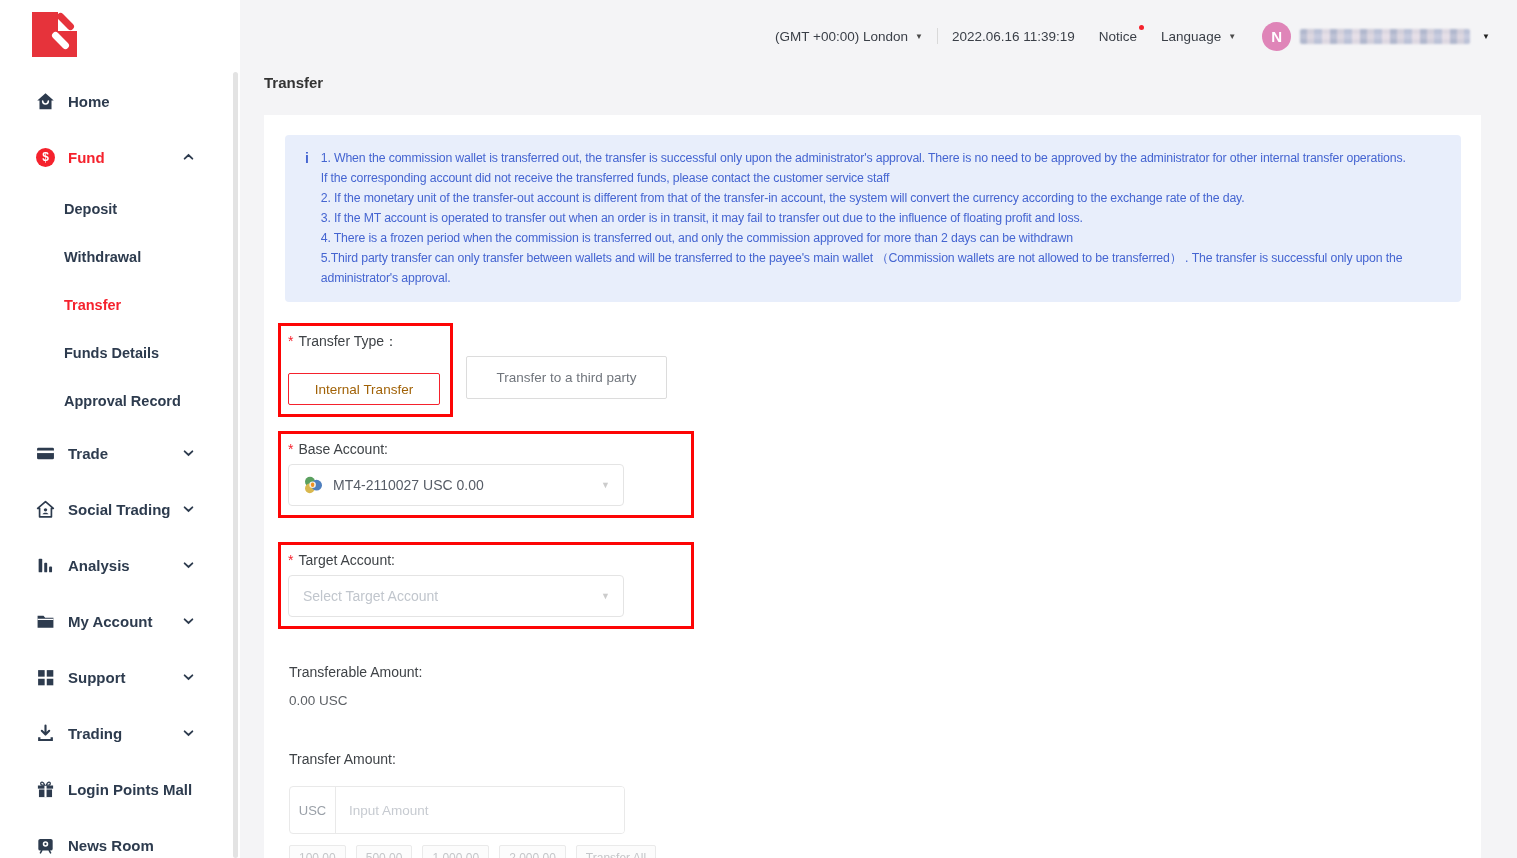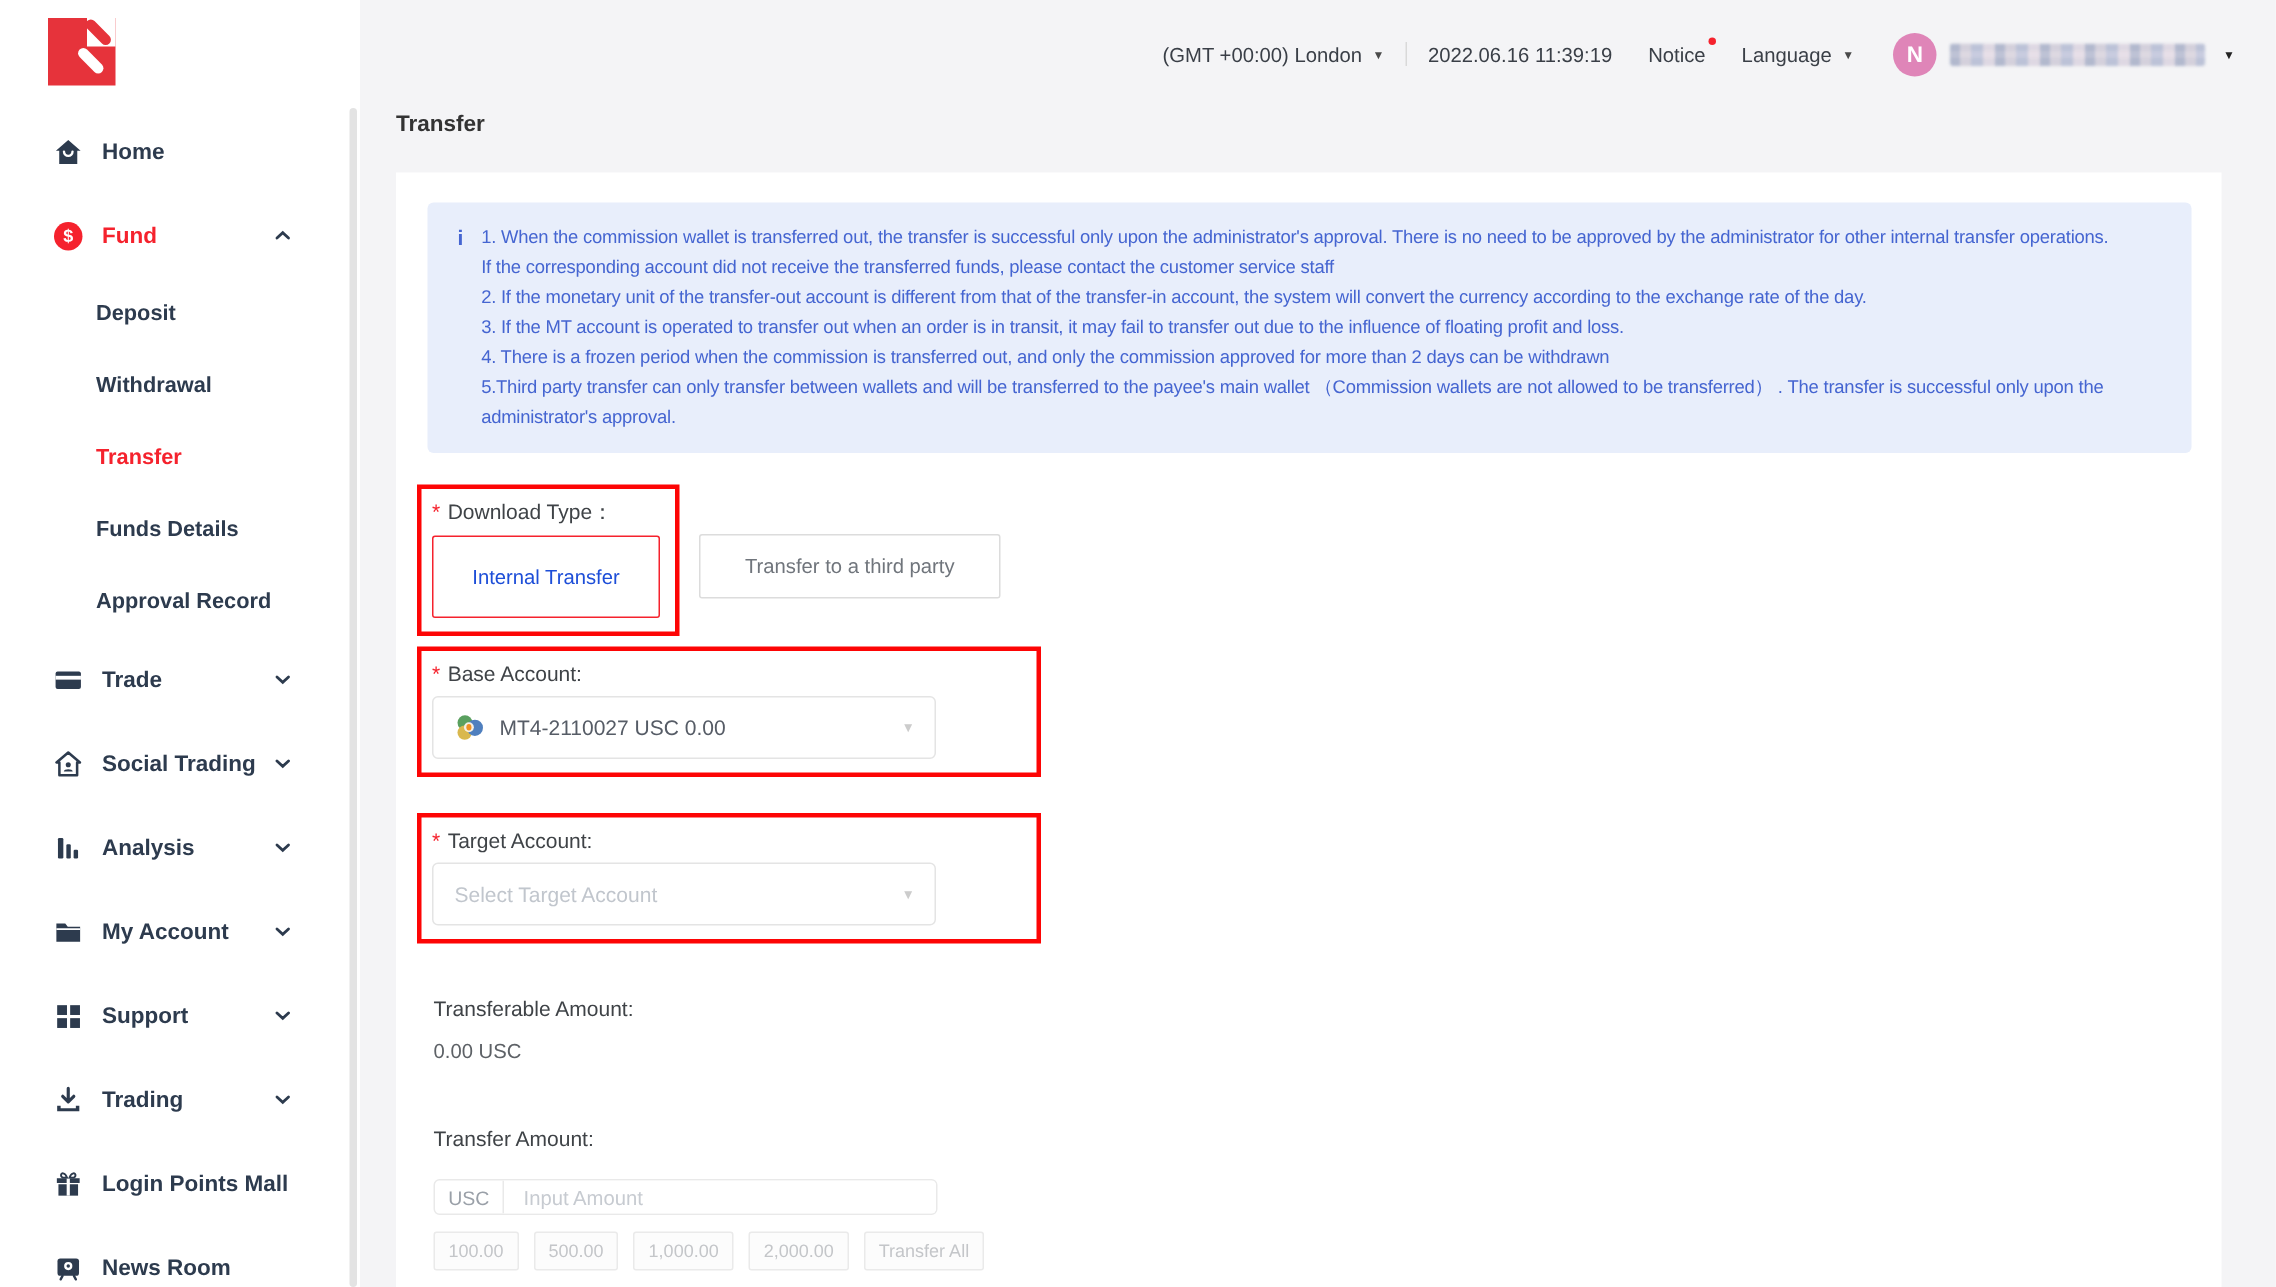--- a/index.html
+++ b/index.html
@@ -66,40 +66,40 @@
   .info-lines p { margin:0; }
 
   .req { color:#f5222d; margin-right:5px; }
   .field-label { font-size:14px; color:#3f4347; }
 
   .annot { border:3px solid #fd0505; }
   .tt-row { position:relative; margin:21px 0 0 14px; height:88px; }
   .tt-box { display:inline-block; padding:7px 10px 9px 7px; }
   .btn { cursor:pointer; background:#fff; border-radius:2px; font-size:13.5px;
     font-family:"Liberation Sans", sans-serif; }
-  .btn-internal { display:block; margin-top:6px; width:152px; height:55px;
-    border:1px solid #f5222d; color:#1d4ed8; }
+  .btn-internal { display:block; margin-top:22px; width:152px; height:32px;
+    border:1px solid #f5222d; color:#a16207; }
   .btn-third { position:absolute; left:188px; top:33px; width:201px; height:43px;
     border:1px solid #dcdcdc; color:#70757c; }
 
   .acct-box { margin:20px 0 0 14px; width:416px; padding:7px 10px 9px 7px; }
   .acct-box.target { margin-top:24px; }
   .select { margin-top:7px; height:42px; width:336px; border:1px solid #e4e4e4;
     border-radius:4px; background:#fff; display:flex; align-items:center;
     padding:0 14px; position:relative; cursor:pointer; }
   .select .val { color:#565c66; font-size:14px; }
   .select .placeholder { color:#c1c6cd; font-size:14px; }
   .select .caret { position:absolute; right:13px; color:#ccc; font-size:9px; }
   .mt4-ic { margin-right:10px; display:flex; }
 
   .simple-label { margin:35px 0 0 25px; font-size:14px; color:#3f4347; }
   .amount-val { margin:13px 0 0 25px; font-size:13.5px; color:#5d6166; }
   .ta-label { margin-top:43px; }
 
-  .input-group { margin:19px 0 0 25px; width:336px; height:24px;
+  .input-group { margin:19px 0 0 25px; width:336px; height:48px;
     border:1px solid #e9e9e9; border-radius:4px; display:flex; overflow:hidden;
     background:#fff; }
   .prefix { width:46px; border-right:1px solid #e9e9e9; display:flex;
     align-items:center; justify-content:center; color:#9aa0a8; font-size:13px; }
   .amount-input { flex:1; border:0; outline:0; padding:0 13px; font-size:13.5px;
     color:#333; font-family:"Liberation Sans", sans-serif; }
   .amount-input::placeholder { color:#c7cbd1; }
 
   .quick-row { margin:11px 0 0 25px; display:flex; gap:10px; }
   .qbtn { height:26px; padding:0 9px; border:1px solid #eaeaea; background:#fcfcfc;
@@ -299,21 +299,21 @@
       <p>2. If the monetary unit of the transfer-out account is different from that of the transfer-in account, the system will convert the currency according to the exchange rate of the day.</p>
       <p>3. If the MT account is operated to transfer out when an order is in transit, it may fail to transfer out due to the influence of floating profit and loss.</p>
       <p>4. There is a frozen period when the commission is transferred out, and only the commission approved for more than 2 days can be withdrawn</p>
       <p>5.Third party transfer can only transfer between wallets and will be transferred to the payee's main wallet （Commission wallets are not allowed to be transferred） . The transfer is successful only upon the administrator's approval.</p>
     </div>
   </div>
 
   <div class="tt-row">
     <div class="annot tt-box">
       <div class="field-label">
-        <span class="req">*</span><span>Download Type：</span>
+        <span class="req">*</span><span>Transfer Type：</span>
       </div>
       <button class="btn btn-internal">Internal Transfer</button>
     </div>
     <button class="btn btn-third">Transfer to a third party</button>
   </div>
 
   <div class="annot acct-box">
     <div class="field-label">
       <span class="req">*</span><span>Base Account:</span>
     </div>

